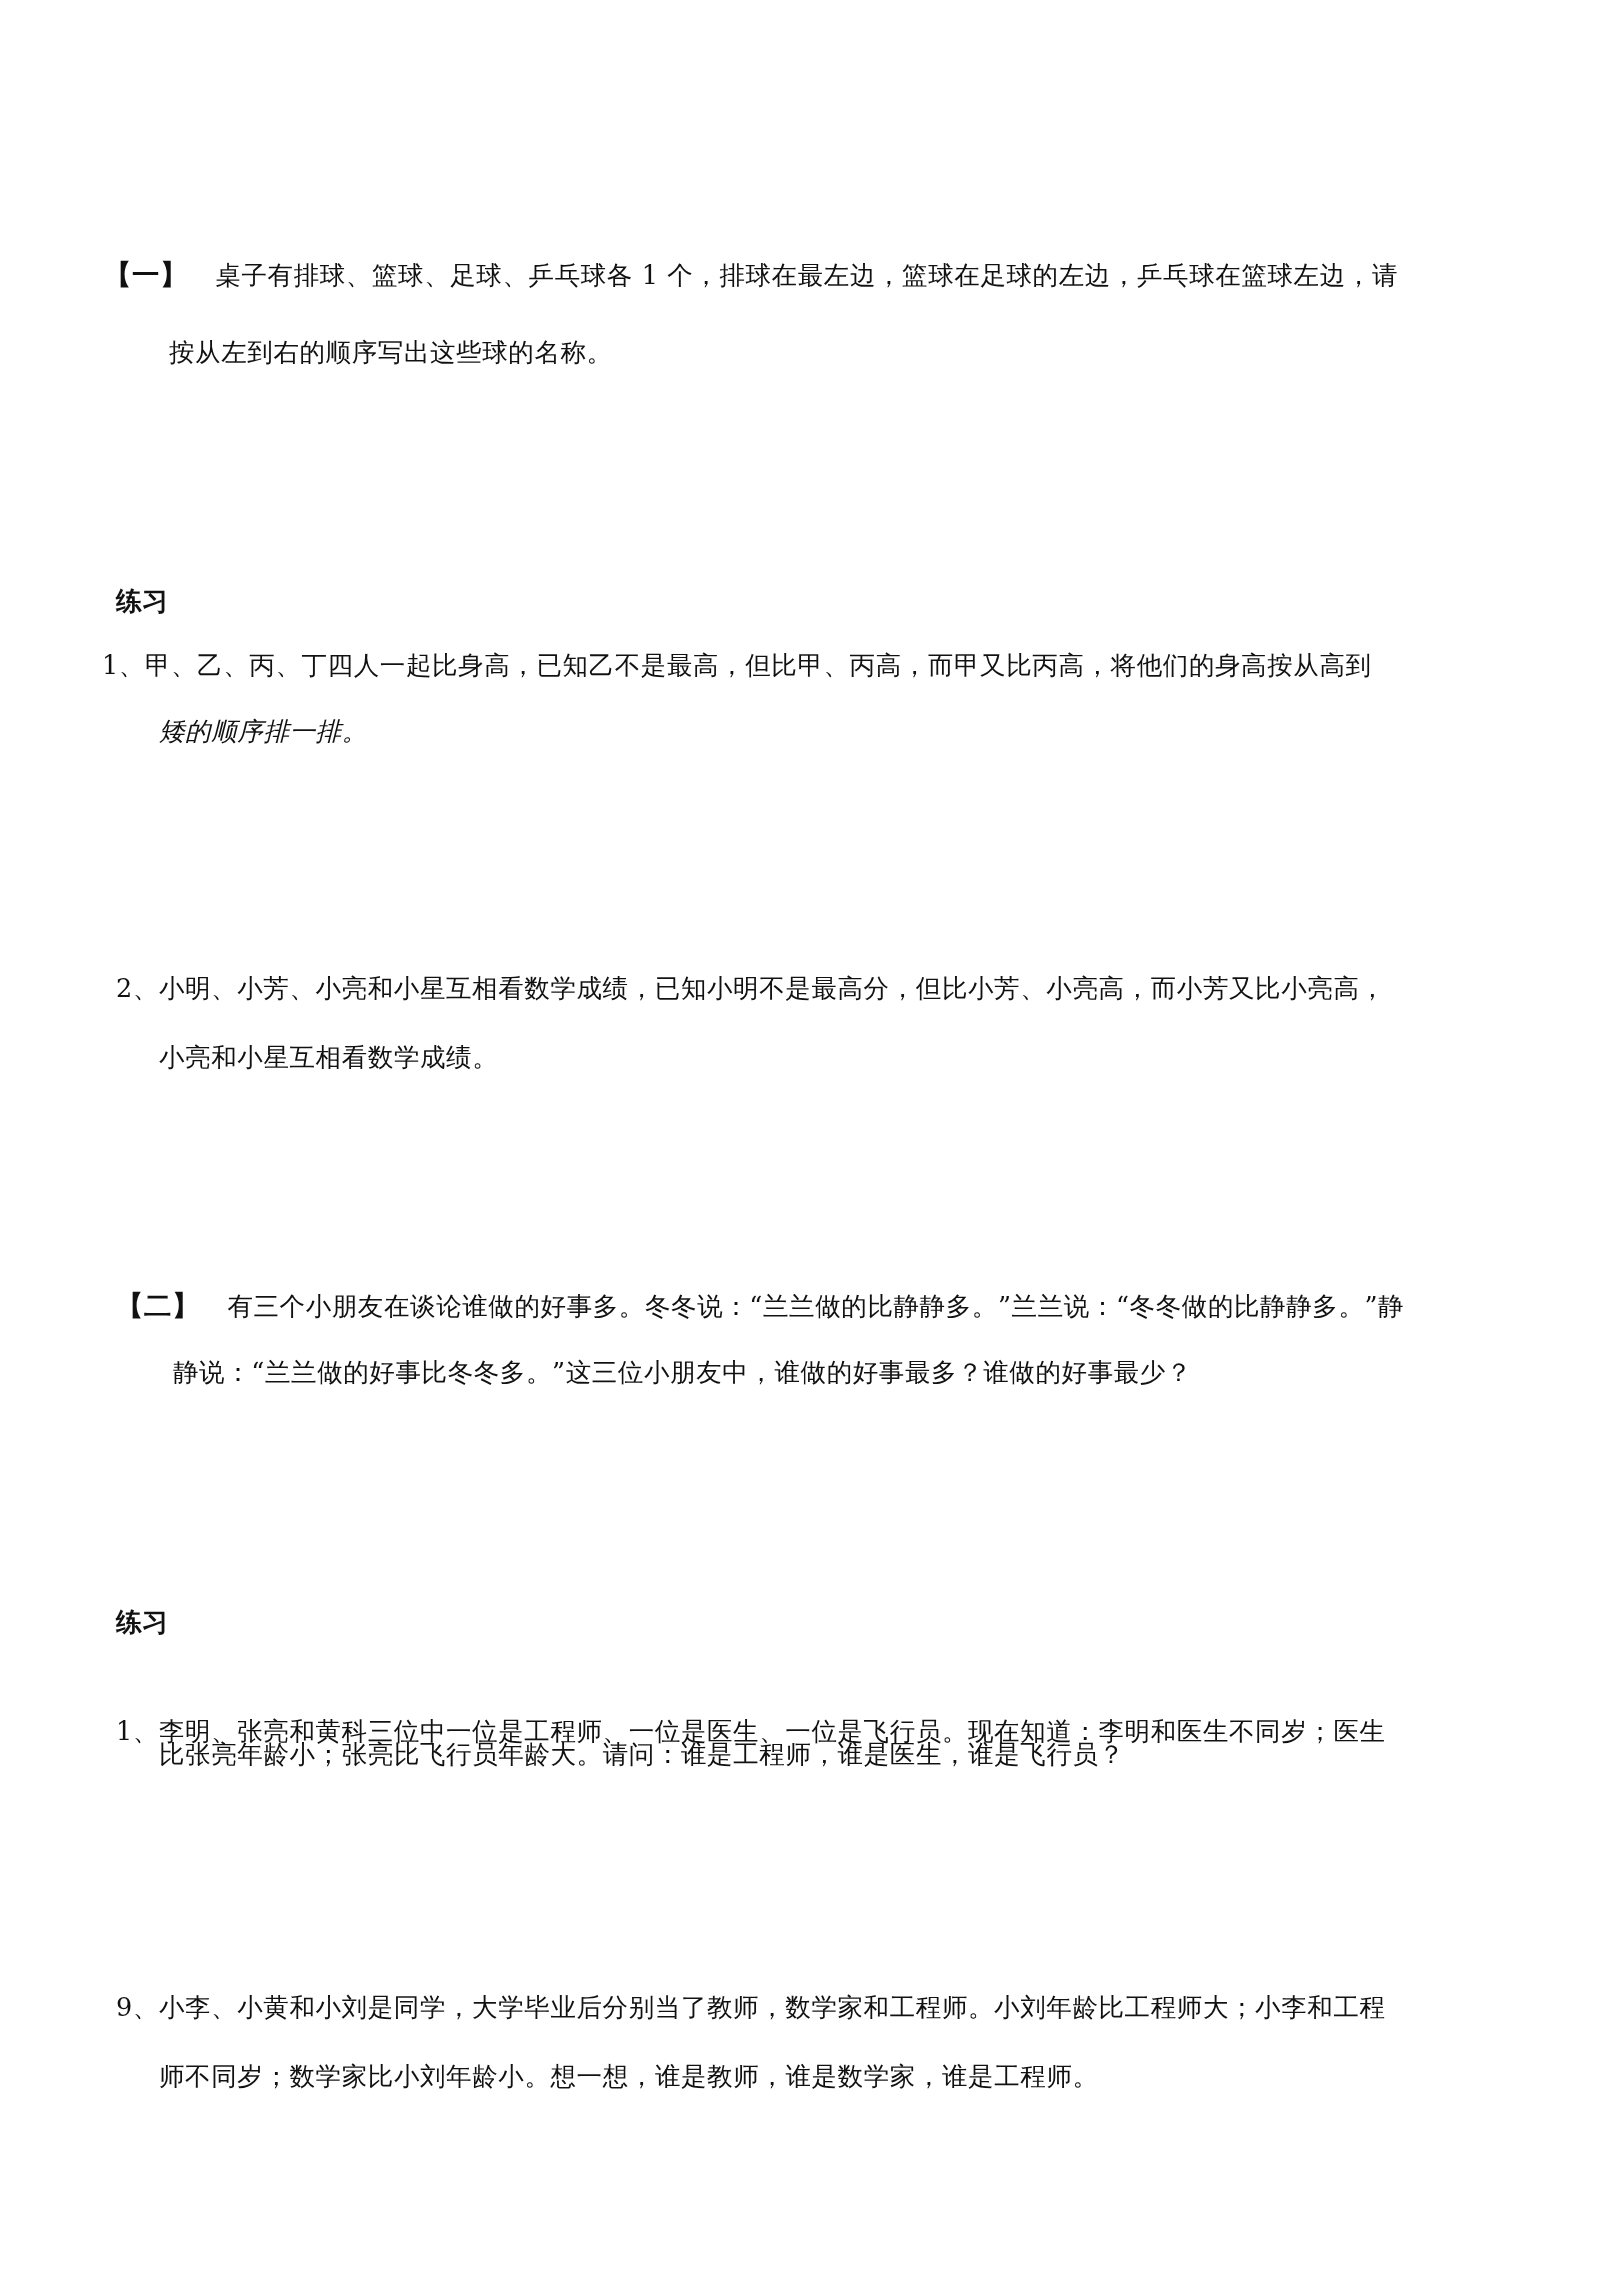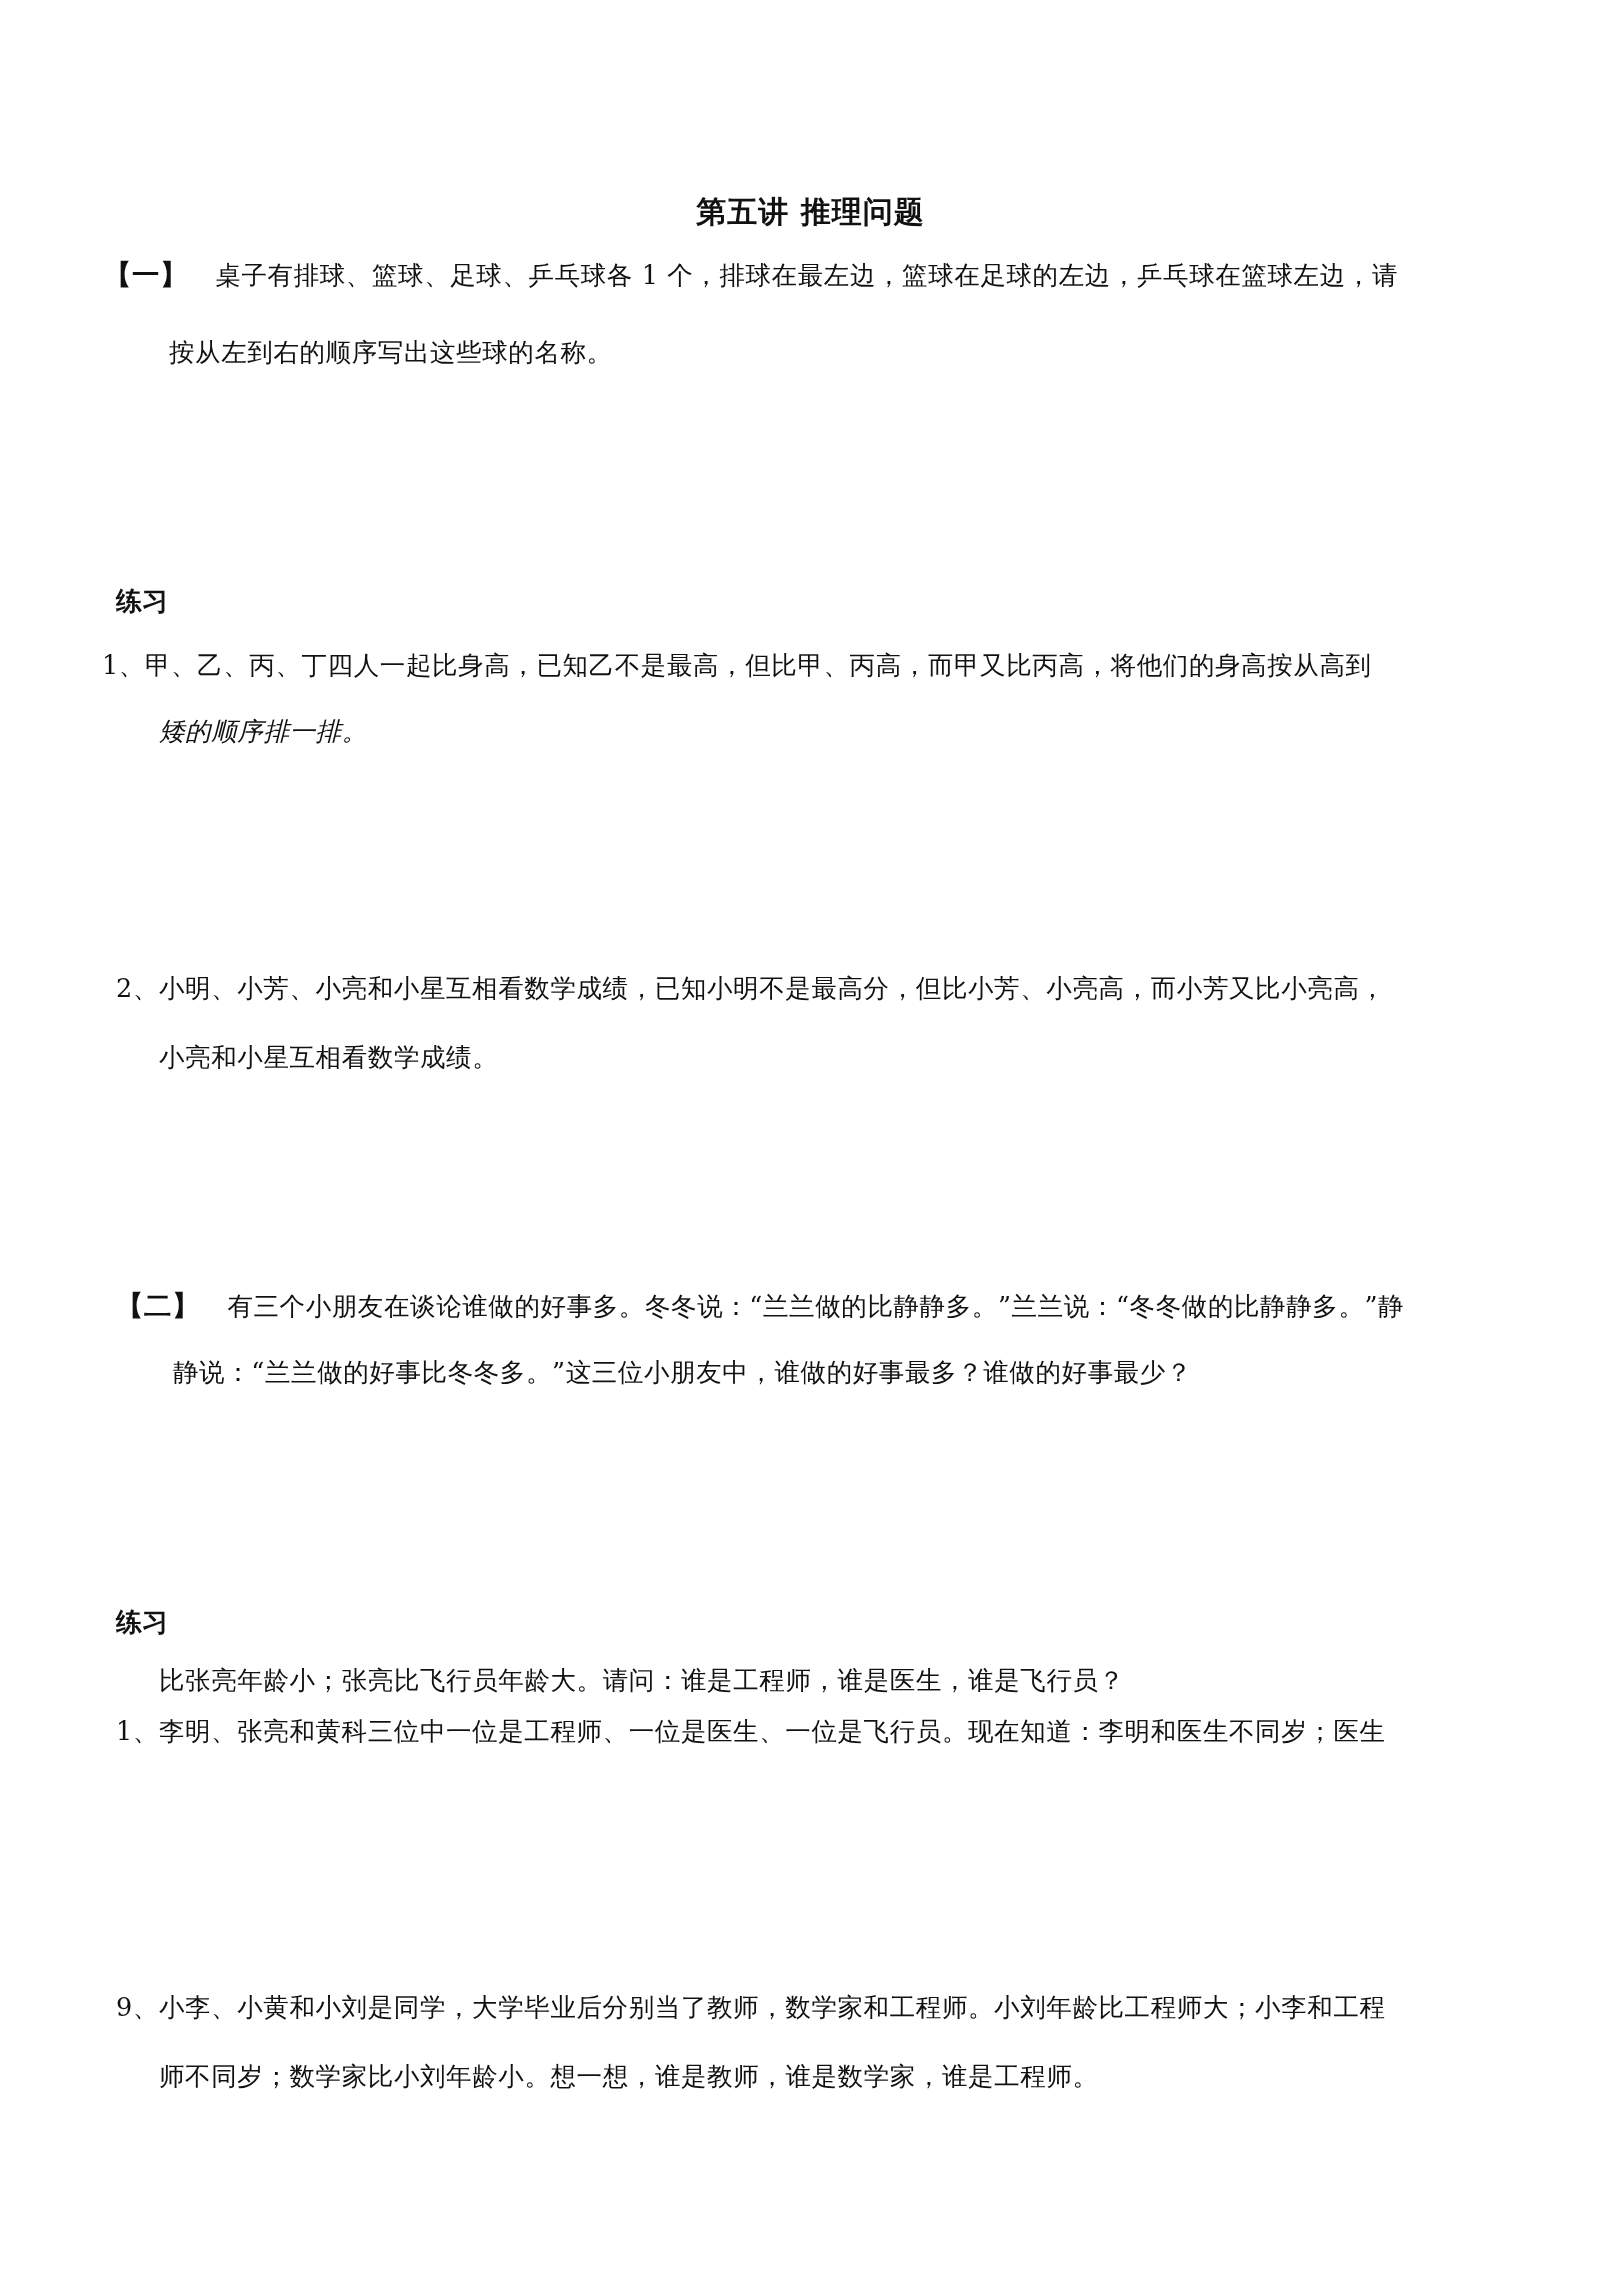--- a/index.html
+++ b/index.html
@@ -52,21 +52,20 @@
       font-weight: bold;
       font-size: 26px;
       margin: 0;
     }
   </style>
 </head>
 <body>
 
 <div class="page">
 
-  <h1 class="title">第五讲  推理问题</h1>
 
   <div>
     <div class="line" style="left:104px; top:257px;">
       <span class="label-bold">【一】</span><span style="display:inline-block; width:27.4px;"></span><span>桌子有排球、篮球、足球、乒乓球各 1 个，排球在最左边，篮球在足球的左边，乒乓球在篮球左边，请</span>
     </div>
     <div class="line" style="left:169px; top:335px;">按从左到右的顺序写出这些球的名称。</div>
   </div>
 
   <h2 class="section-heading" style="top:584px;">练习</h2>
 
@@ -84,21 +83,21 @@
     <div class="line" style="left:116px; top:1288px;">
       <span class="label-bold">【二】</span><span style="display:inline-block; width:27.4px;"></span><span>有三个小朋友在谈论谁做的好事多。冬冬说：“兰兰做的比静静多。”兰兰说：“冬冬做的比静静多。”静</span>
     </div>
     <div class="line" style="left:173px; top:1355px;">静说：“兰兰做的好事比冬冬多。”这三位小朋友中，谁做的好事最多？谁做的好事最少？</div>
   </div>
 
   <h2 class="section-heading" style="top:1605px;">练习</h2>
 
   <div>
     <div class="line" style="left:116px; top:1669px;margin-top:45px;">1、李明、张亮和黄科三位中一位是工程师、一位是医生、一位是飞行员。现在知道：李明和医生不同岁；医生</div>
-    <div class="line" style="left:159px; top:1663px;">比张亮年龄小；张亮比飞行员年龄大。请问：谁是工程师，谁是医生，谁是飞行员？</div>
+    <div class="line" style="left:159px; top:1737px;">比张亮年龄小；张亮比飞行员年龄大。请问：谁是工程师，谁是医生，谁是飞行员？</div>
   </div>
 
   <div>
     <div class="line" style="left:116px; top:1990px;">9、小李、小黄和小刘是同学，大学毕业后分别当了教师，数学家和工程师。小刘年龄比工程师大；小李和工程</div>
     <div class="line" style="left:159px; top:2059px;">师不同岁；数学家比小刘年龄小。想一想，谁是教师，谁是数学家，谁是工程师。</div>
   </div>
 
 </div>
 
 

